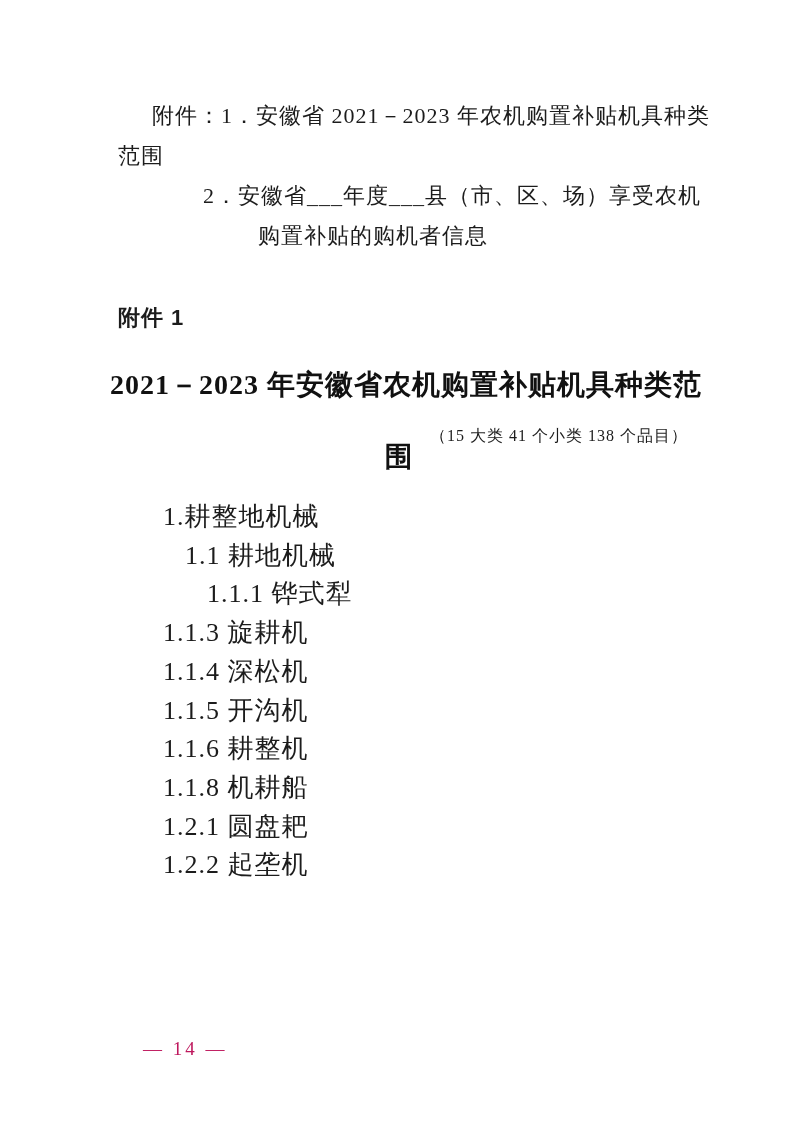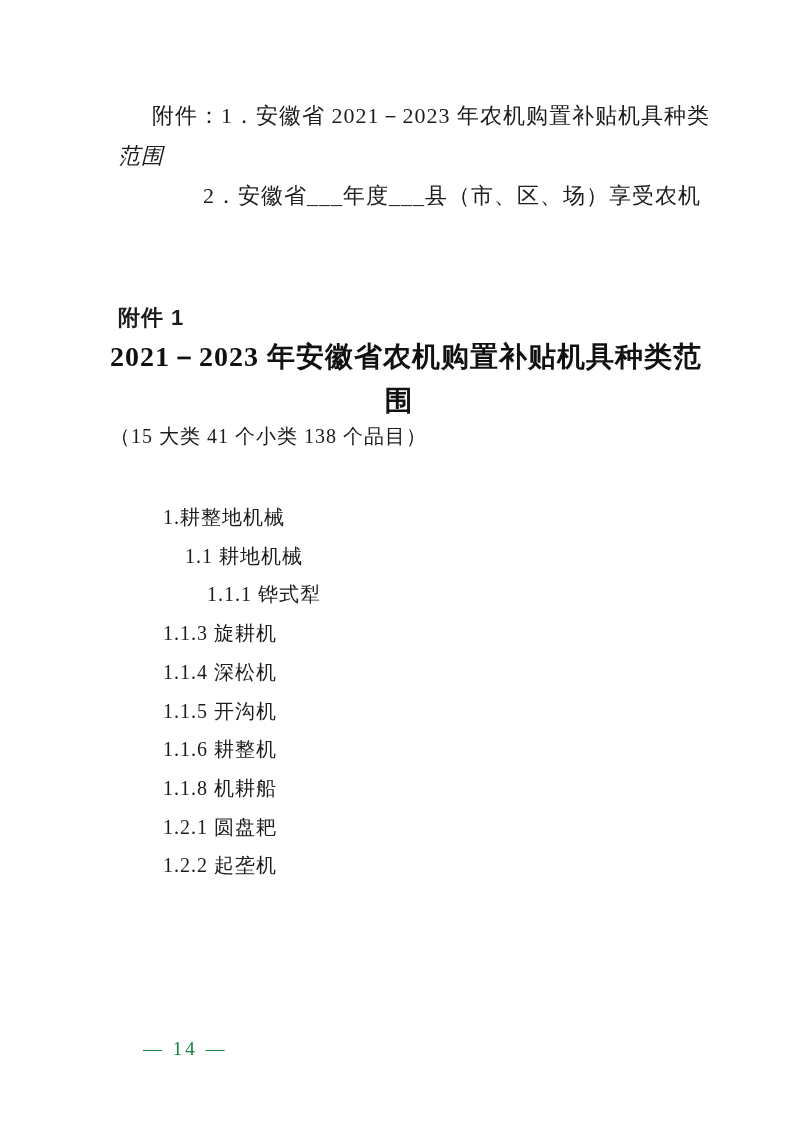--- a/index.html
+++ b/index.html
@@ -23,21 +23,21 @@
     top: 96px;
     width: 660px;
     font-size: 22px;
     line-height: 40px;
     letter-spacing: 1px;
   }
   .attachment-note .line {
     white-space: nowrap;
   }
   .note-indent-first   { text-indent: 34px; }
-  .note-indent-none    { text-indent: 0; font-style: italic; }
+  .note-indent-none    { text-indent: 0; }
   .note-indent-item2   { text-indent: 85px; }
   .note-indent-cont2   { text-indent: 140px; }
 
   
   .annex-label {
     position: absolute;
     left: 118px;
     top: 267px;
     font-family: "Liberation Sans", "DejaVu Sans", sans-serif;
     font-weight: 700;
@@ -53,71 +53,72 @@
     left: 110px;
     top: 335px;
     width: 578px;
     text-align: center;
     font-size: 28px;
     font-weight: 700;
     line-height: 44px;
     letter-spacing: 1px;
     color: #111111;
   }
-  .doc-title .line { white-space: nowrap; }
+  .doc-title .line { white-space: nowrap; margin-top: 28px; }
 
   
   .doc-subtitle {
     position: absolute;
     left: 110px;
     top: 422px;
     width: 578px;
-    text-align: left;
-    font-size: 20px;
+    text-align: right;
+    font-size: 16px;
     line-height: 28px;
     letter-spacing: 1px;
   }
 
   
   .category-list {
     position: absolute;
     left: 118px;
     top: 498px;
     width: 620px;
-    font-size: 20px;
+    font-size: 26px;
   }
   .category-list .list-item {
     line-height: 38.7px;
     white-space: nowrap;
     letter-spacing: 1px;
   }
   .category-list .lv0 { padding-left: 45px; }
   .category-list .lv1 { padding-left: 67px; }
   .category-list .lv2 { padding-left: 89px; }
 
   
   .page-footer {
     position: absolute;
     left: 143px;
     top: 1036px;
     font-size: 19px;
     line-height: 26px;
     letter-spacing: 3px;
-    color: #15803d;
+    color: #be185d;
   }
 </style>
 </head>
 <body>
 
 <div class="page">
 
   <div class="attachment-note">
     <div class="line note-indent-first">附件：1．安徽省 2021－2023 年农机购置补贴机具种类</div>
     <div class="line note-indent-none">范围</div>
     <div class="line note-indent-item2">2．安徽省___年度___县（市、区、场）享受农机</div>
+    <div class="line note-indent-cont2">购置补贴的购机者信息</div>
   </div>
 
   <div class="annex-label">附件 1</div>
 
   <div class="doc-title">
     <div class="line">2021－2023 年安徽省农机购置补贴机具种类范</div>
     <div class="line">围</div>
   </div>
 
   <div class="doc-subtitle">（15 大类 41 个小类 138 个品目）</div>

